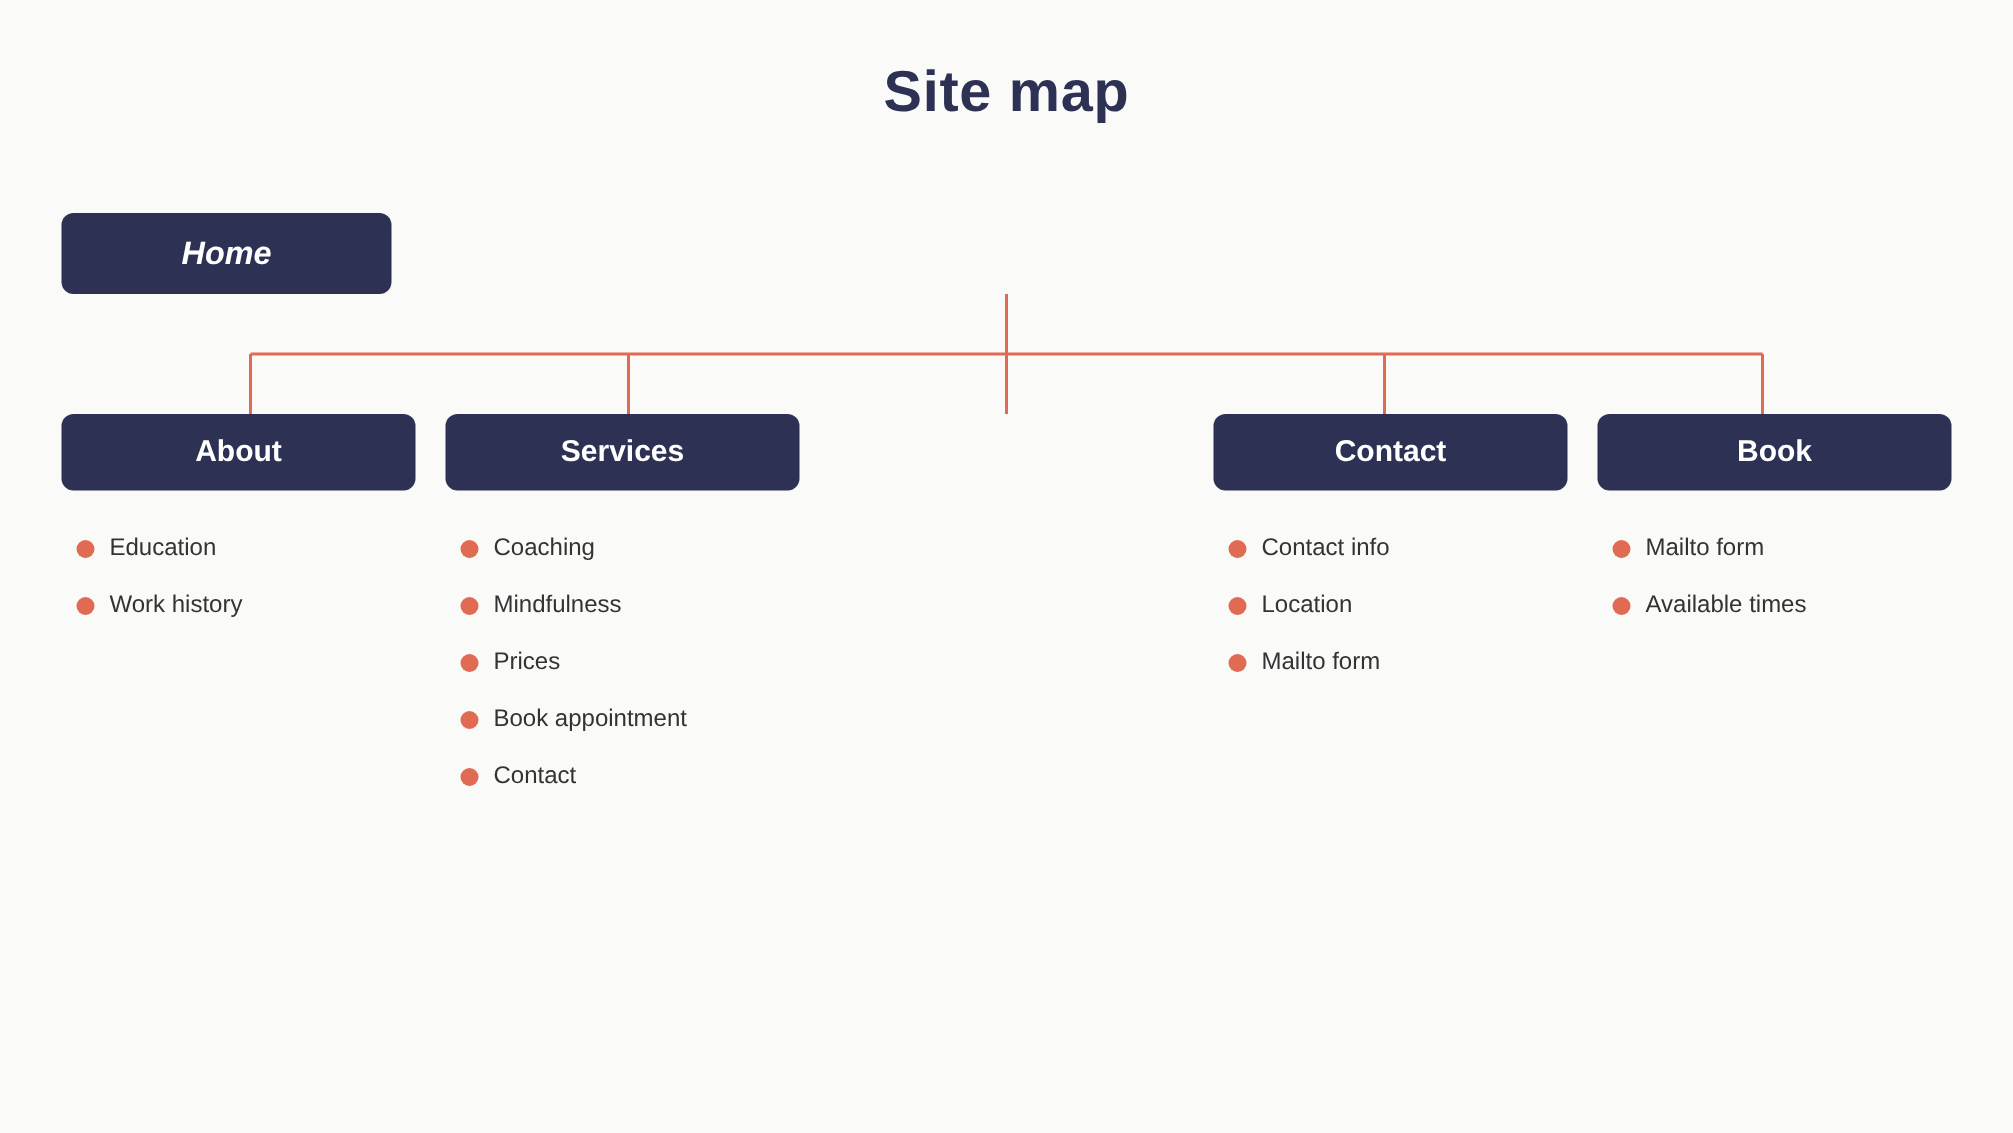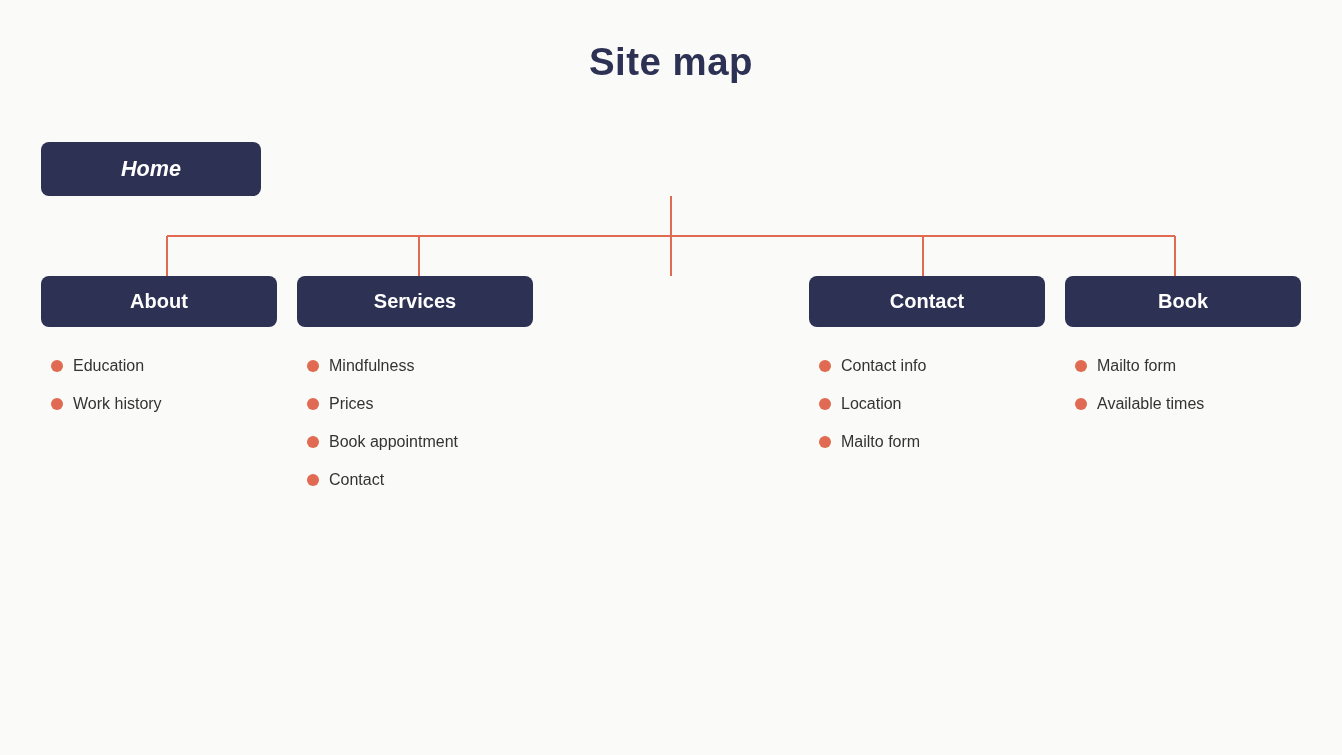--- a/index.html
+++ b/index.html
@@ -155,20 +155,24 @@
           <span>Work history</span>
         </li>
       </ul>
     </div>
 
     <div class="child-col">
       <div class="node-box">Services</div>
       <ul class="child-list">
         <li>
           <span class="bullet"></span>
+          <span>Coaching</span>
+        </li>
+        <li>
+          <span class="bullet"></span>
           <span>Mindfulness</span>
         </li>
         <li>
           <span class="bullet"></span>
           <span>Prices</span>
         </li>
         <li>
           <span class="bullet"></span>
           <span>Book appointment</span>
         </li>

